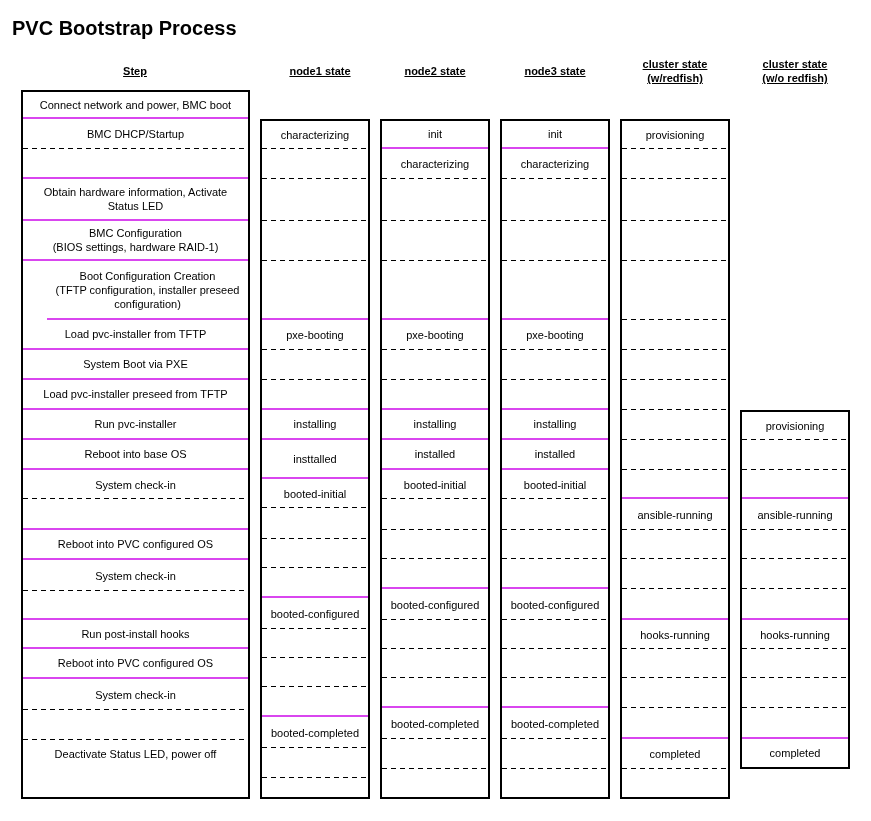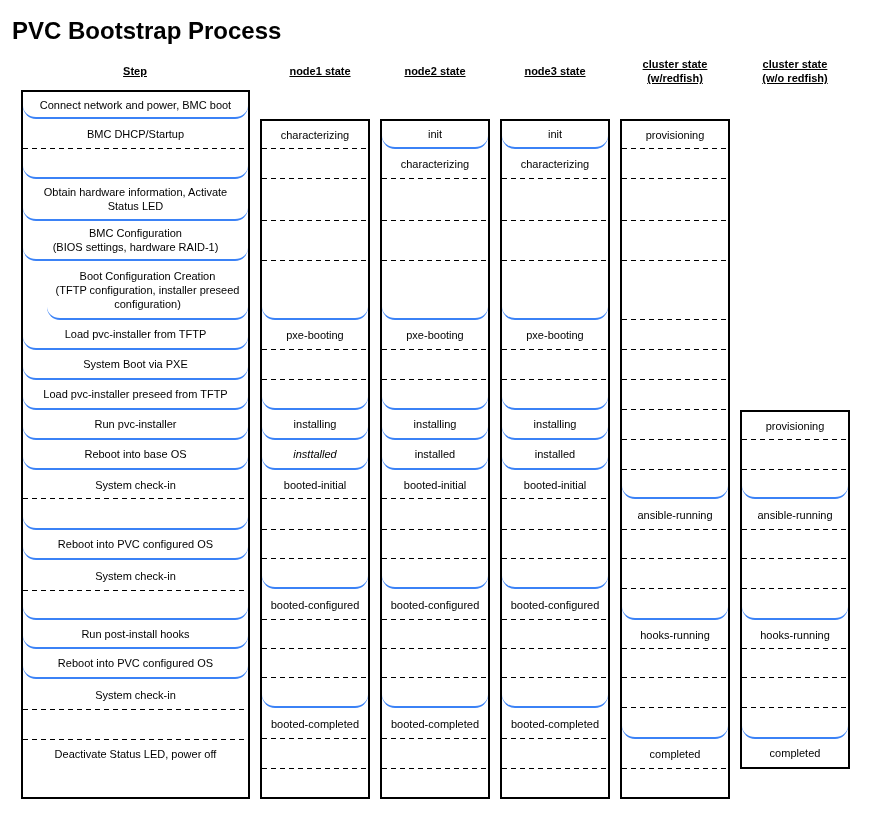--- a/index.html
+++ b/index.html
@@ -14,21 +14,21 @@
     background: #ffffff;
     font-family: "Liberation Sans", sans-serif;
     color: #000000;
     overflow: hidden;
   }
   .title {
     position: absolute;
     left: 12px;
     top: 17px;
     margin: 0;
-    font-size: 24px;
+    font-size: 20px;
     font-weight: bold;
     white-space: nowrap;
   }
   .col-header {
     position: absolute;
     transform: translate(-50%, -50%);
     font-size: 11px;
     font-weight: bold;
     text-decoration: underline;
     text-align: center;
@@ -48,22 +48,21 @@
     display: flex;
     align-items: center;
     justify-content: center;
     text-align: center;
     font-size: 11px;
     line-height: 14px;
     white-space: pre-line;
     padding: 0 3px;
   }
   .cell.sep-solid {
-    border-bottom: 2px solid #3b82f6;
-    border-radius: 13px;
+    border-bottom: 2px solid #d946ef;
   }
   .cell.sep-dashed::after {
     content: "";
     position: absolute;
     left: 0;
     right: 0;
     bottom: 0;
     height: 1px;
     background-image: repeating-linear-gradient(90deg,
       #000000 0, #000000 5px, transparent 5px, transparent 9px);
@@ -115,21 +114,21 @@
       <div class="col" style="left: 260px; top: 119px; width: 110px; height: 680px;">
         <div class="cell sep-dashed" style="height: 28px;">characterizing</div>
         <div class="cell sep-dashed" style="height: 30px;"></div>
         <div class="cell sep-dashed" style="height: 42px;"></div>
         <div class="cell sep-dashed" style="height: 40px;"></div>
         <div class="cell sep-solid" style="height: 59px;"></div>
         <div class="cell sep-dashed" style="height: 30px;">pxe-booting</div>
         <div class="cell sep-dashed" style="height: 30px;"></div>
         <div class="cell sep-solid" style="height: 30px;"></div>
         <div class="cell sep-solid" style="height: 30px;">installing</div>
-        <div class="cell sep-solid" style="height: 30px; font-style: italic;">insttalled</div>
+        <div class="cell sep-solid" style="height: 39px;">insttalled</div>
         <div class="cell sep-dashed" style="height: 29px;">booted-initial</div>
         <div class="cell sep-dashed" style="height: 31px;"></div>
         <div class="cell sep-dashed" style="height: 29px;"></div>
         <div class="cell sep-solid" style="height: 30px;"></div>
         <div class="cell sep-dashed" style="height: 31px;">booted-configured</div>
         <div class="cell sep-dashed" style="height: 29px;"></div>
         <div class="cell sep-dashed" style="height: 29px;"></div>
         <div class="cell sep-solid" style="height: 30px;"></div>
         <div class="cell sep-dashed" style="height: 31px;">booted-completed</div>
         <div class="cell sep-dashed" style="height: 30px;"></div>

